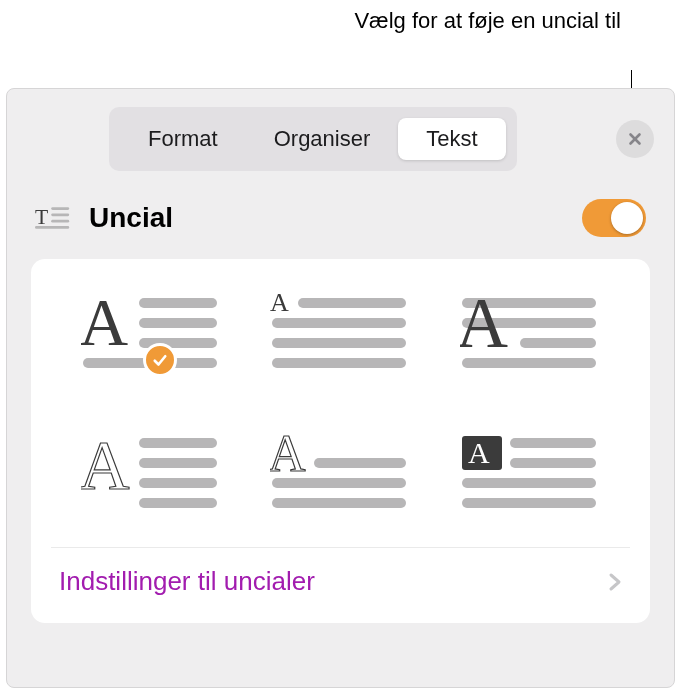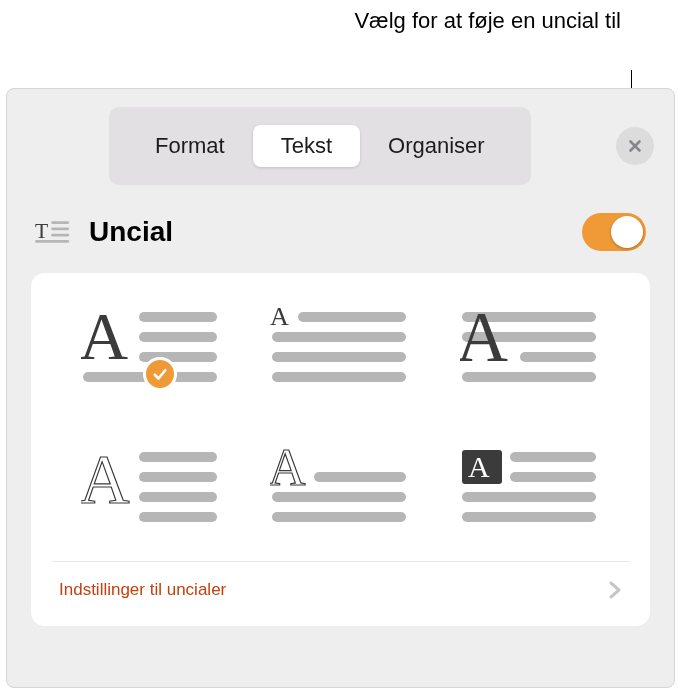--- a/index.html
+++ b/index.html
@@ -45,21 +45,21 @@
     .toolbar {
       display: flex;
       align-items: center;
       padding: 18px 20px 6px 20px;
       gap: 0;
     }
     .segmented-control {
       display: flex;
       background: #e2e0e3;
       border-radius: 10px;
-      padding: 18px;
+      padding: 11px;
       flex: 0 0 auto;
       margin-left: 82px;
     }
     .segment {
       padding: 8px 28px;
       font-size: 22px;
       color: #1c1c1e;
       border-radius: 8px;
       cursor: pointer;
       background: transparent;
@@ -160,44 +160,44 @@
     }
     .settings-row {
       display: flex;
       align-items: center;
       padding: 18px 8px 6px 8px;
       border-top: 1px solid #eaeaea;
       margin-top: 8px;
       cursor: pointer;
     }
     .settings-label {
-      font-size: 17px;
-      color: #c2410c;
+      font-size: 26px;
+      color: #a21caf;
       flex: 1;
     }
     .chevron {
       width: 14px;
       height: 20px;
       color: #c6c6c8;
     }
   </style>
 </head>
 <body>
 
 <div class="callout-text">
   <div>Vælg for at føje en uncial til</div>
 </div>
 <div class="callout-line"></div>
 
 <div class="panel">
   <div class="toolbar">
     <div class="segmented-control">
       <button class="segment">Format</button>
+      <button class="segment">Organiser</button>
       <button class="segment active">Tekst</button>
-      <button class="segment">Organiser</button>
     </div>
     <div class="close-button">
       <svg viewBox="0 0 24 24" fill="none" stroke="#86858a" stroke-width="3.5" stroke-linecap="round">
         <line x1="6" y1="6" x2="18" y2="18"></line>
         <line x1="18" y1="6" x2="6" y2="18"></line>
       </svg>
     </div>
   </div>
 
   <div class="section-header">

